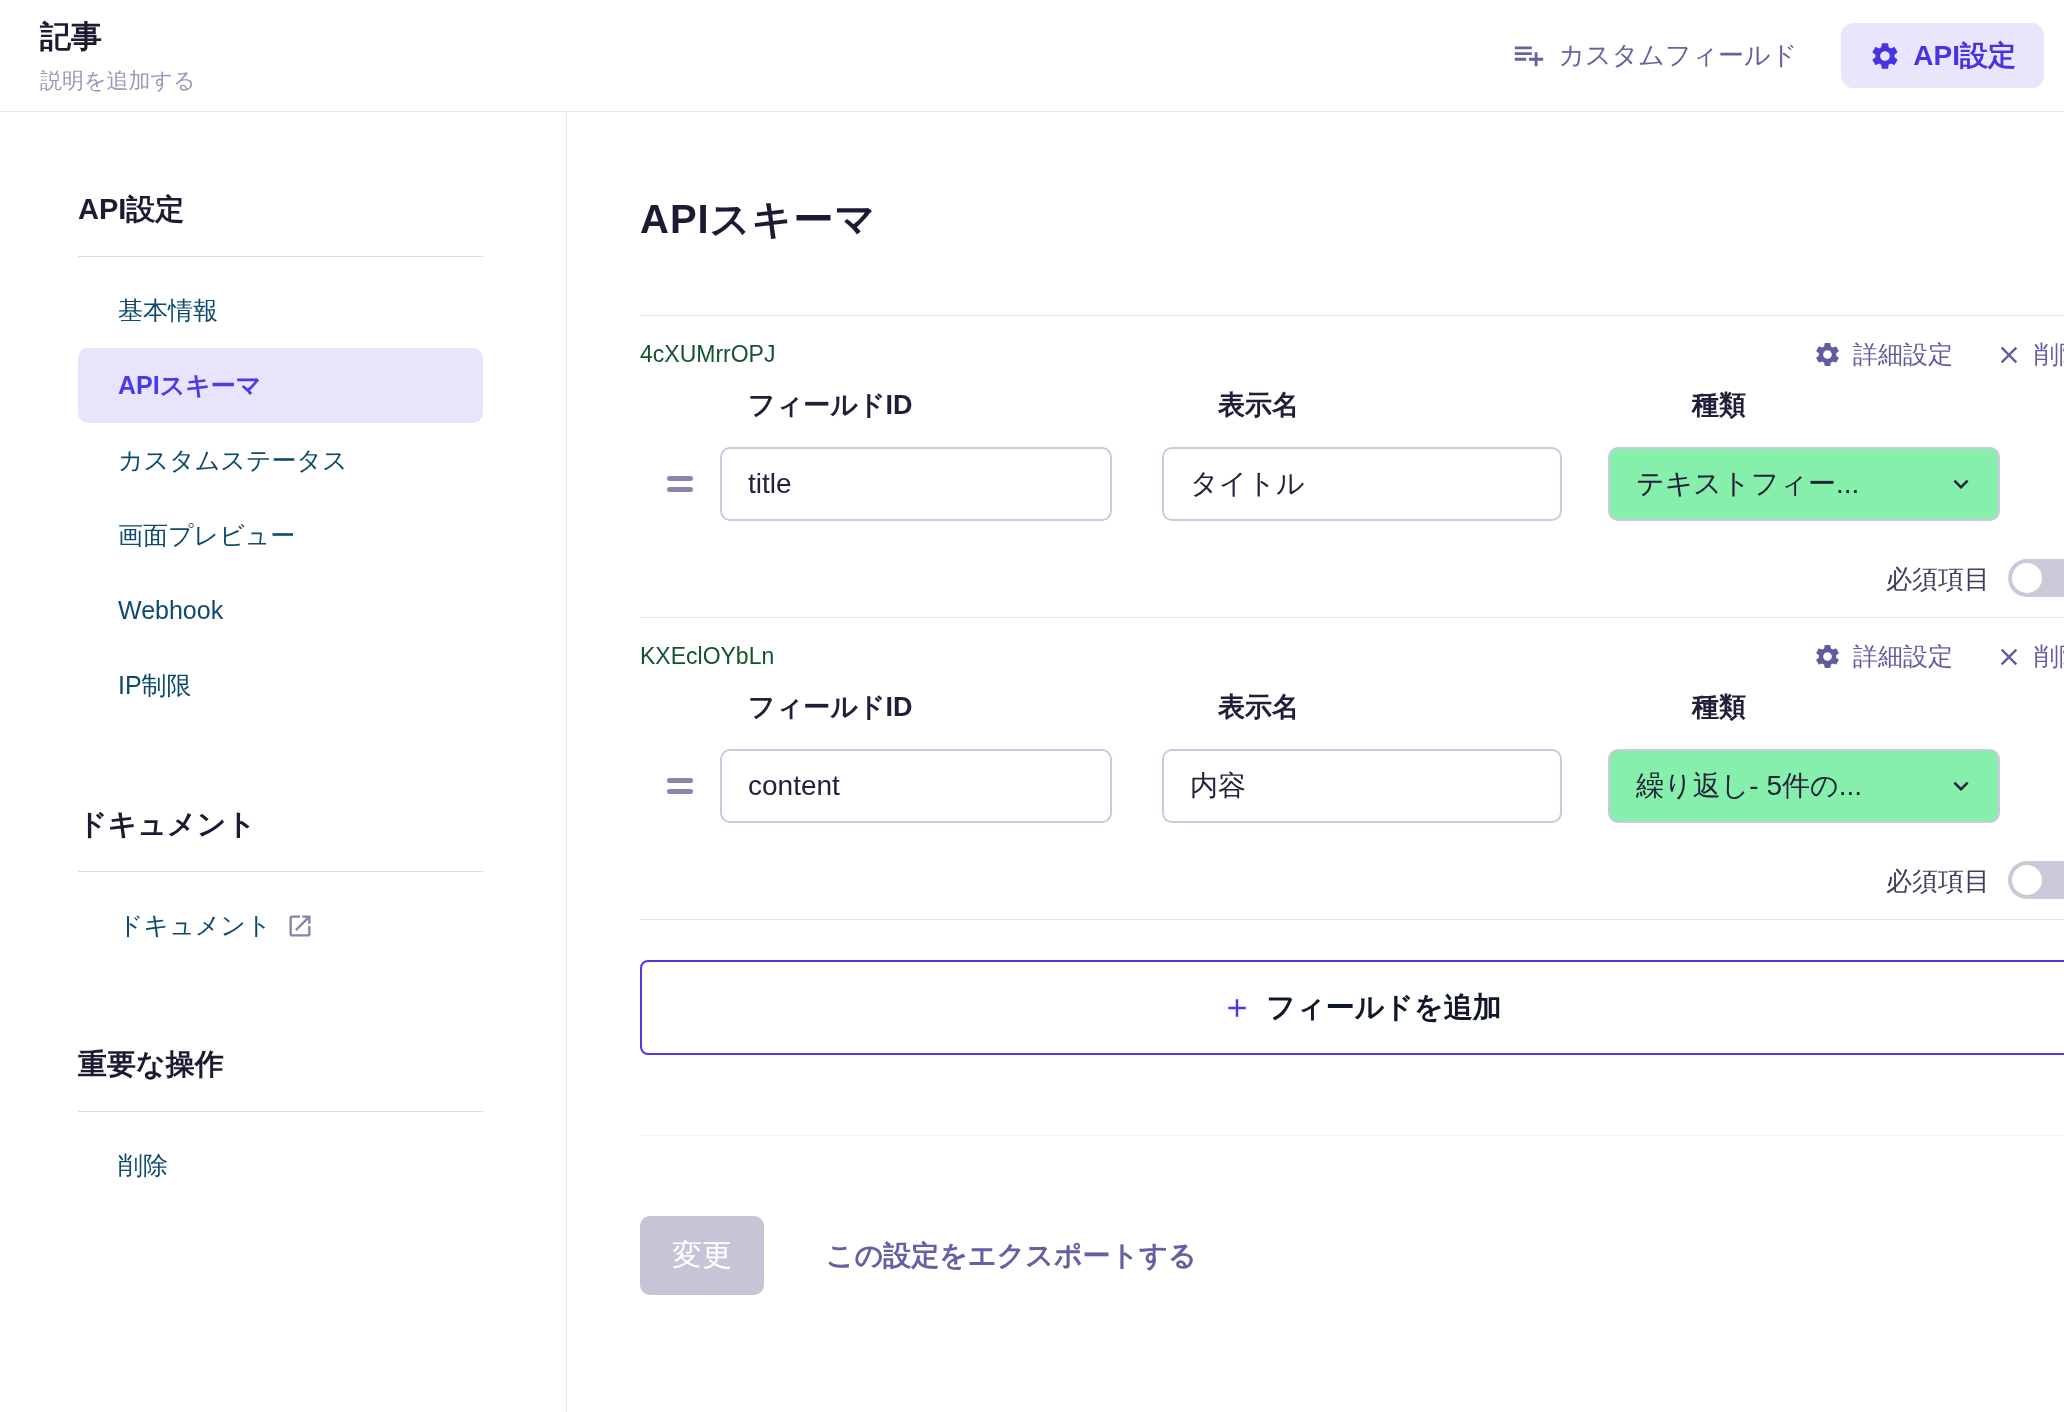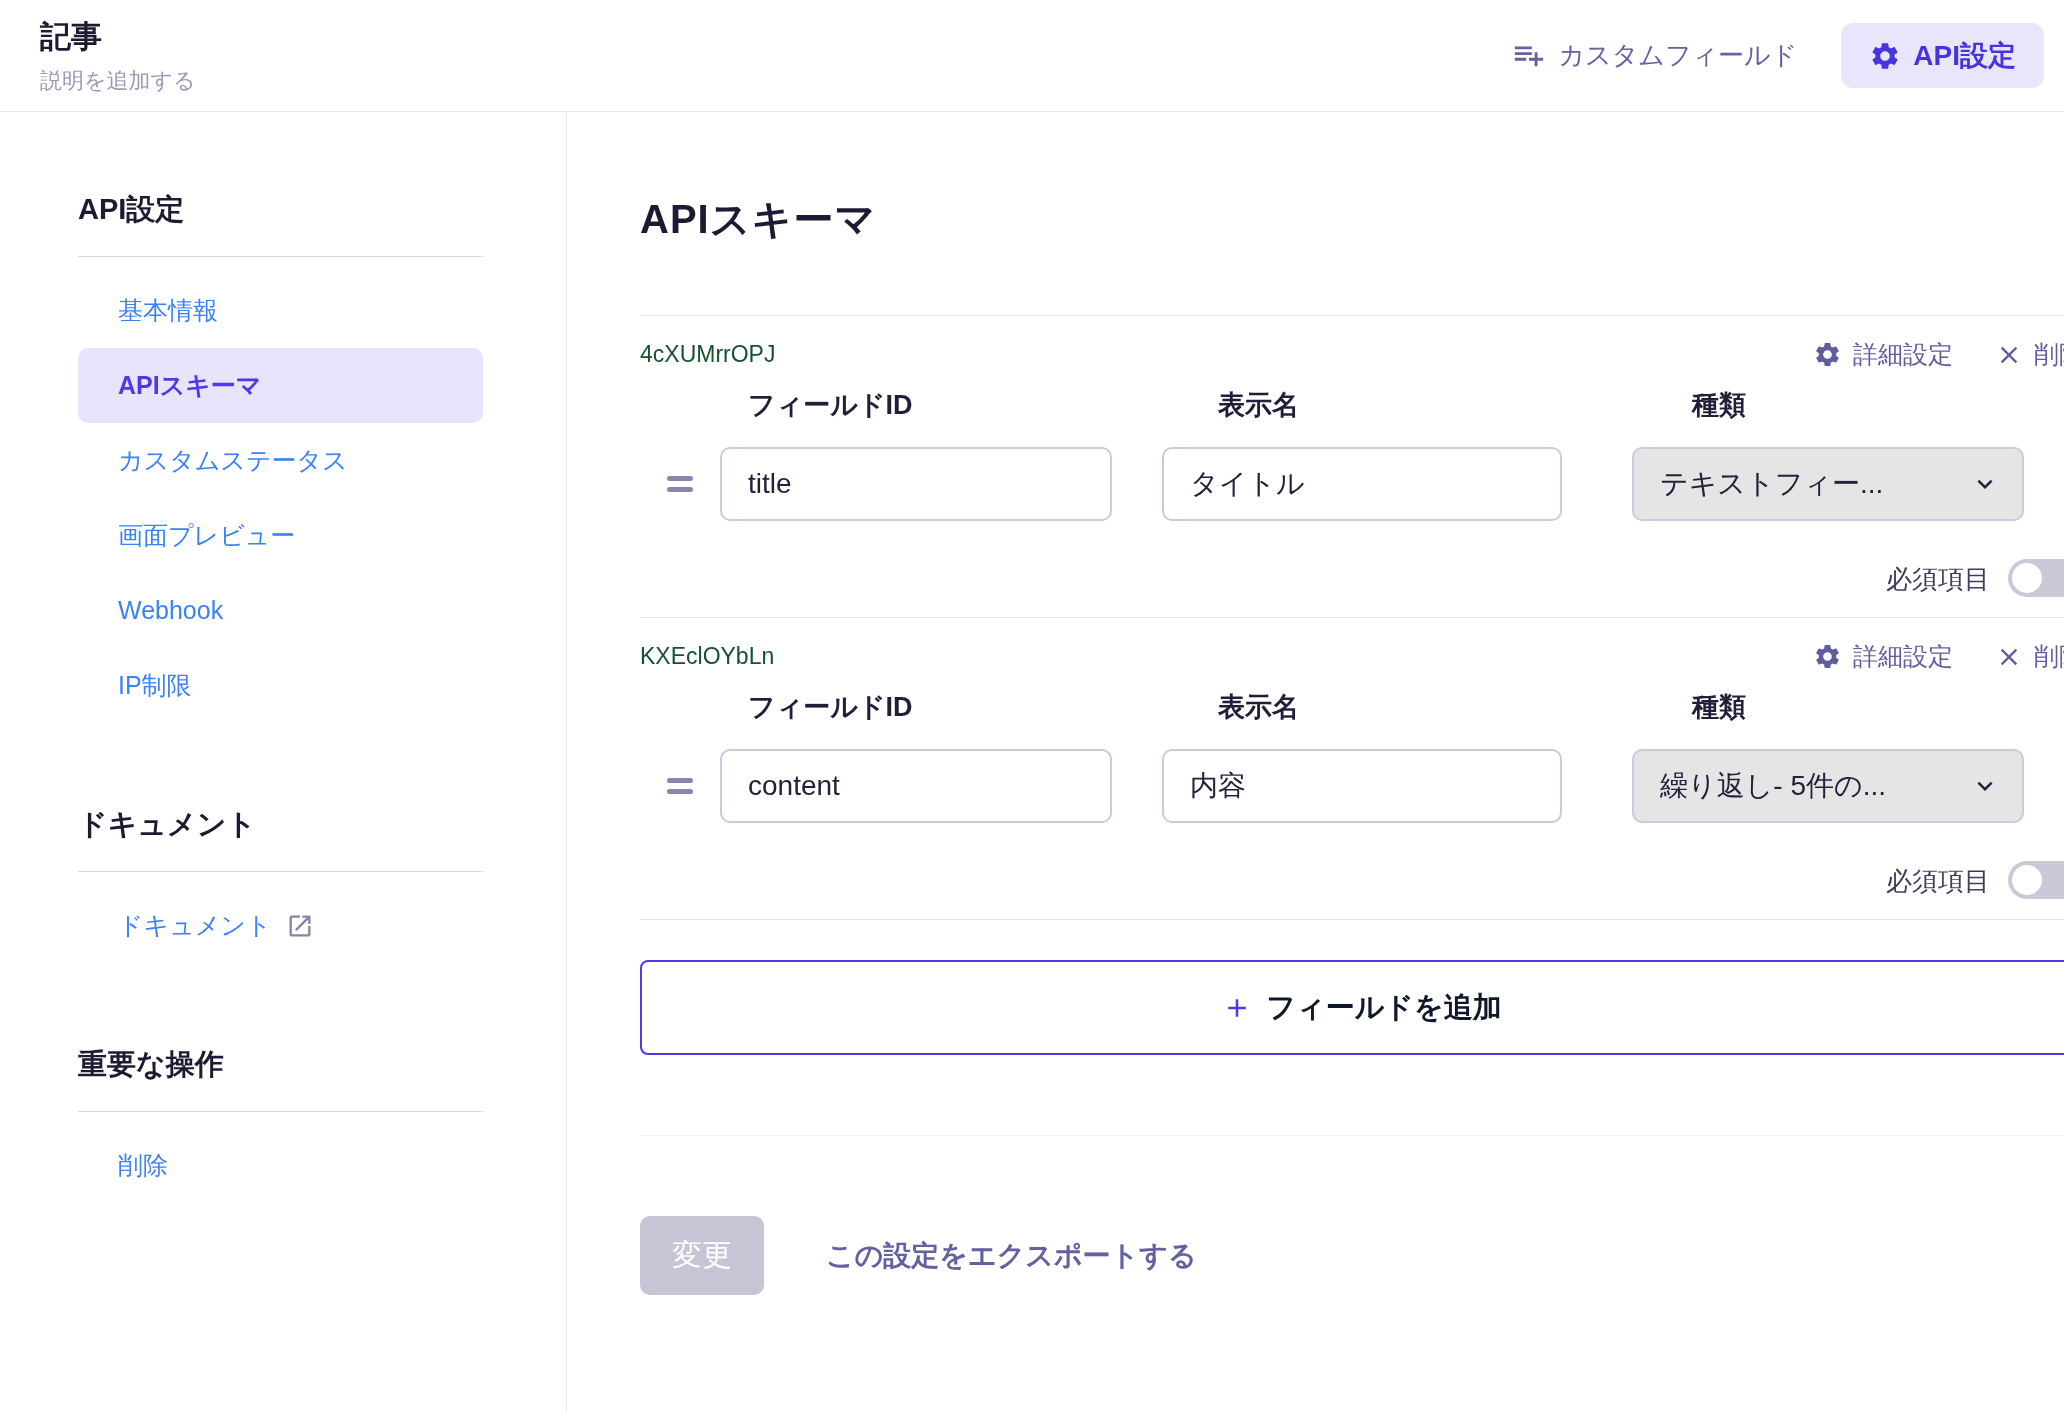--- a/index.html
+++ b/index.html
@@ -37,21 +37,21 @@
   .sidebar {
     width:567px; flex:0 0 567px; border-right:1px solid #E9E8F1;
     padding:78px 0 0 78px;
   }
   .sidebar-inner { width:405px; }
   .side-heading { font-size:29px; font-weight:bold; color:#1C1B33; }
   .side-divider { height:1px; background:#DCDAE8; margin-top:26px; }
   .side-list { list-style:none; margin-top:16px; }
   .side-item {
     height:75px; display:flex; align-items:center; gap:14px;
-    padding-left:40px; font-size:25px; color:#3b82f6;
+    padding-left:40px; font-size:25px; color:#0c4a6e;
     border-radius:10px; cursor:pointer;
   }
   .side-item.selected { background:#E7E4FB; color:#4B3BE4; font-weight:bold; }
   .side-section { margin-bottom:0; }
   .side-section + .side-section { margin-top:82px; }
 
   
   .main { flex:1; padding:80px 64px 0 73px; }
   .page-title { font-size:40px; font-weight:bold; color:#1C1B33; letter-spacing:1px; }
   .main-divider { height:1px; background:#E5E3EE; }
@@ -77,25 +77,24 @@
   .inputs-row { display:flex; align-items:center; margin-top:24px; }
   .drag-cell { width:80px; display:flex; justify-content:center; }
   .drag-handle { display:flex; flex-direction:column; gap:6px; cursor:grab; padding:6px 0; }
   .drag-handle span { width:26px; height:5px; border-radius:3px; background:#8886AD; }
   .text-input {
     height:74px; border:2px solid #CBC9DE; border-radius:10px;
     font-size:28px; color:#23223C; padding:0 26px; background:#fff;
     font-family:inherit; outline:none; width:100%;
   }
   .select-box {
-    height:74px; border:2px solid #CBC9DE; border-radius:10px; background:#e5e5e5;
+    height:74px; border:2px solid #CBC9DE; border-radius:10px; background:#86efac;
     display:flex; align-items:center; justify-content:space-between;
     padding:0 22px 0 26px; font-size:28px; color:#23223C; cursor:pointer;
     width:100%;
-    margin-left:24px;
   }
   .chev { color:#23223C; }
 
   .required-row {
     display:flex; justify-content:flex-end; align-items:flex-end; gap:18px;
     margin-top:38px; font-size:26px; color:#3F3E5C;
   }
   .toggle {
     width:76px; height:38px; border-radius:19px; background:#CBC9D8;
     position:relative; cursor:pointer; border:none;

